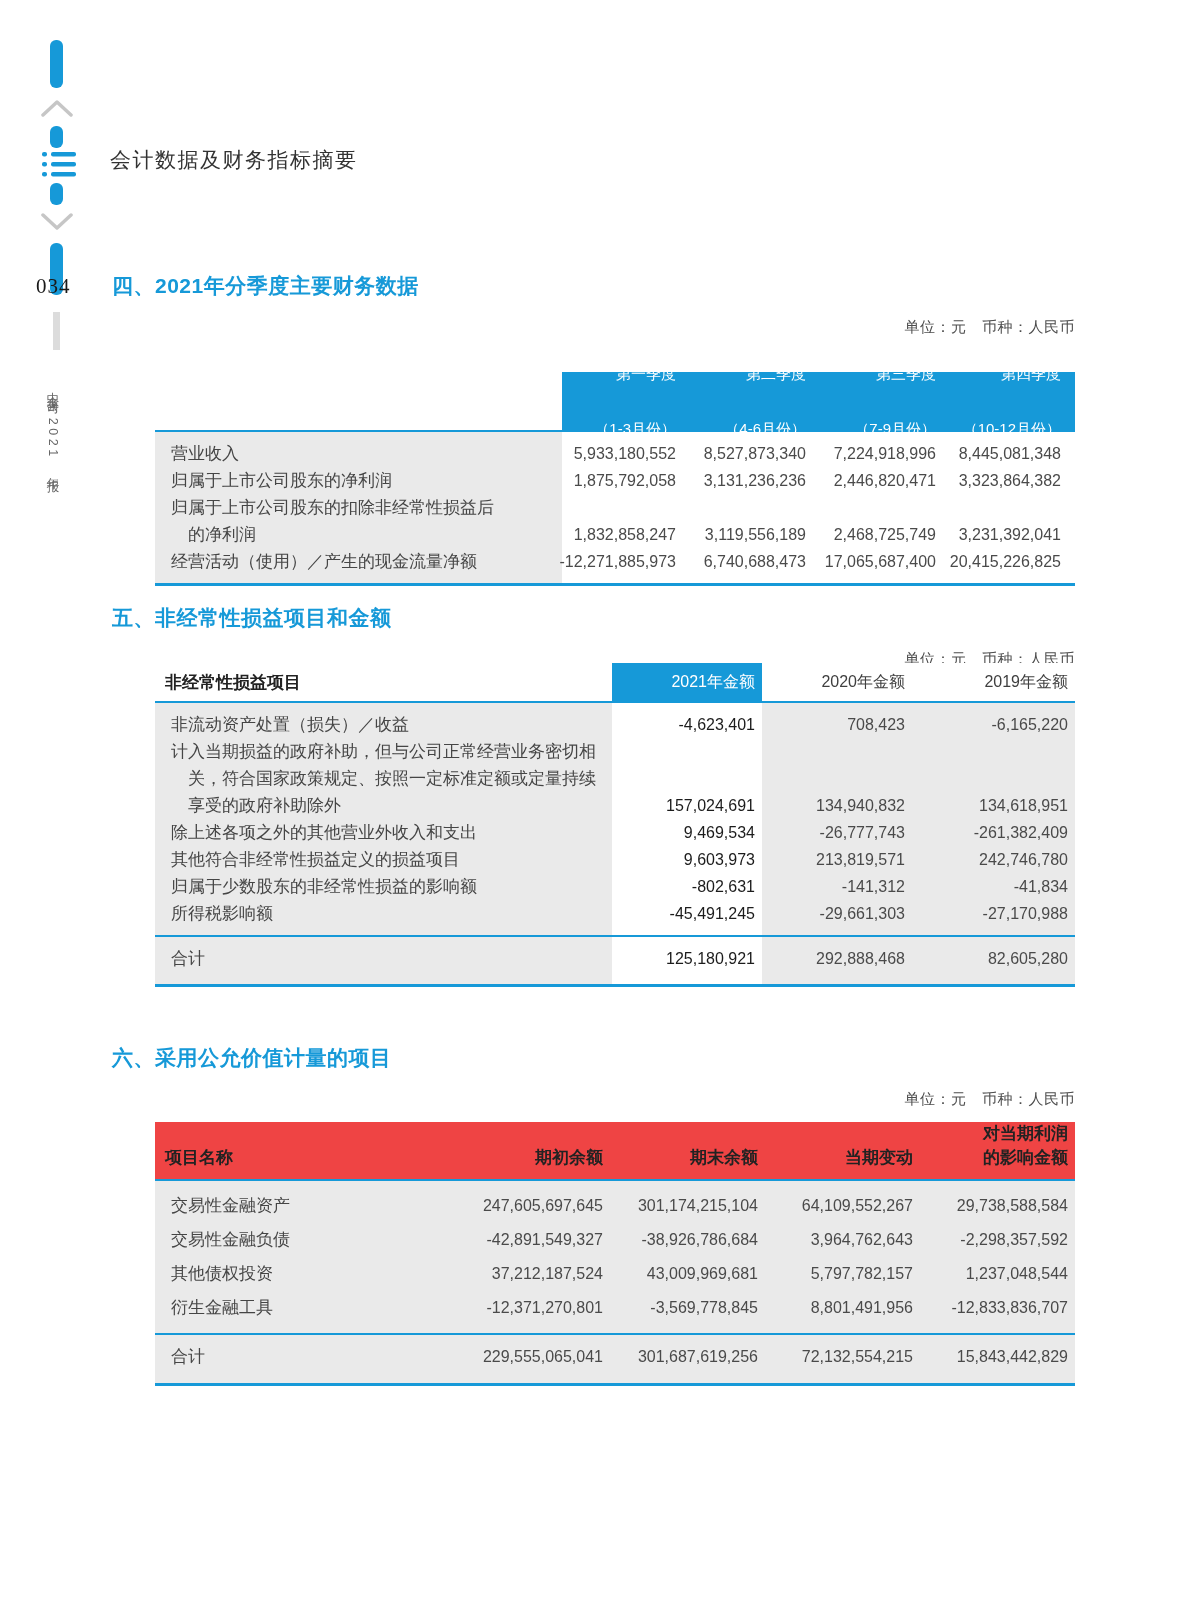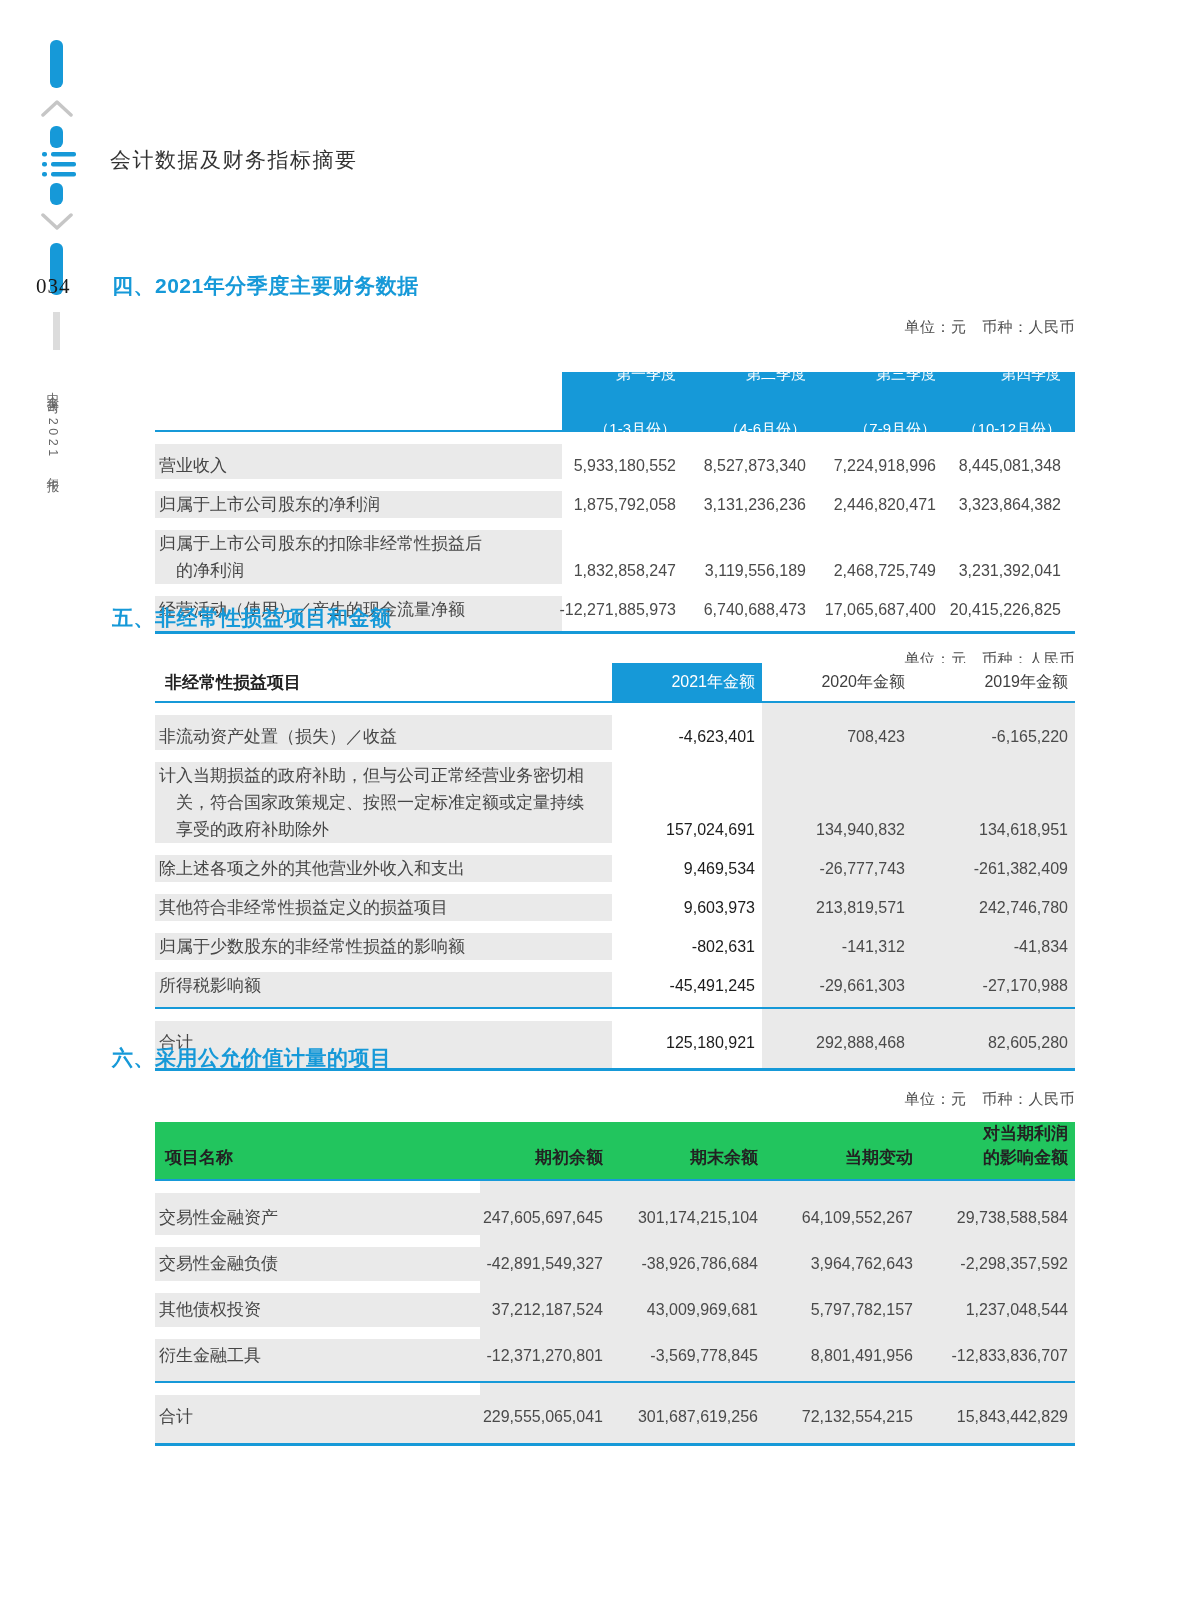--- a/index.html
+++ b/index.html
@@ -51,21 +51,21 @@
     position:absolute;right:115px;
     font-size:15px;color:#4d4d4d;letter-spacing:0.5px;
   }
   #u1{top:318px;} #u2{top:650px;} #u3{top:1090px;}
   
   .grid{position:absolute;left:155px;width:920px;display:grid;}
   .cell{
     display:flex;flex-direction:column;justify-content:flex-end;
     box-sizing:border-box;font-size:16px;line-height:27px;color:#4a4a4a;
   }
-  .lblc{align-items:flex-start;padding-left:4px;background:var(--gray);color:#454545;font-size:17px;margin-top:12px;}
+  .lblc{align-items:flex-start;padding-left:16px;background:var(--gray);color:#454545;font-size:17px;}
   .valc{align-items:flex-end;padding-right:14px;background:#fff;}
   .ind{padding-left:17px;}
   .pt{padding-top:8px;} .pb{padding-bottom:8px;}
   .bluesep{grid-column:1/-1;height:2px;background:var(--accent);}
   .bluebot{grid-column:1/-1;height:3px;background:var(--accent);}
   
   #t1{top:372px;grid-template-columns:407px 128px 130px 130px 125px;}
   .t1h{height:60px;box-sizing:border-box;}
   .t1hl{background:#fff;border-bottom:2px solid var(--accent);}
   .t1hv{
@@ -80,21 +80,21 @@
   .t2hl{align-items:flex-start;padding-left:10px;font-weight:700;color:#222;font-size:17px;}
   .t2h21{align-items:flex-end;padding-right:7px;background:var(--accent);color:#fff;font-size:16px;}
   .t2ho{align-items:flex-end;padding-right:7px;color:#3f3f3f;font-size:16px;}
   .c21{align-items:flex-end;padding-right:7px;background:#fff;font-weight:400;color:#1c1c1c;}
   .cgray{align-items:flex-end;padding-right:7px;background:var(--gray);}
   .totc{line-height:34px;padding-top:5px;padding-bottom:8px;}
   
   #t3{top:1122px;grid-template-columns:325px 130px 155px 155px 155px;}
   .t3h{
     min-height:58px;box-sizing:border-box;border-bottom:2px solid var(--accent);
-    background:#22c55e;display:flex;flex-direction:column;justify-content:flex-end;
+    background:#ef4444;display:flex;flex-direction:column;justify-content:flex-end;
     padding-bottom:9px;font-weight:700;color:#222;font-size:17px;line-height:24px;
   }
   .t3hl{align-items:flex-start;padding-left:10px;}
   .t3hv{align-items:flex-end;padding-right:7px;}
   .t3c{line-height:34px;}
   .t3tot{line-height:36px;padding-top:4px;padding-bottom:8px;}
 </style>
 </head>
 <body>
 

